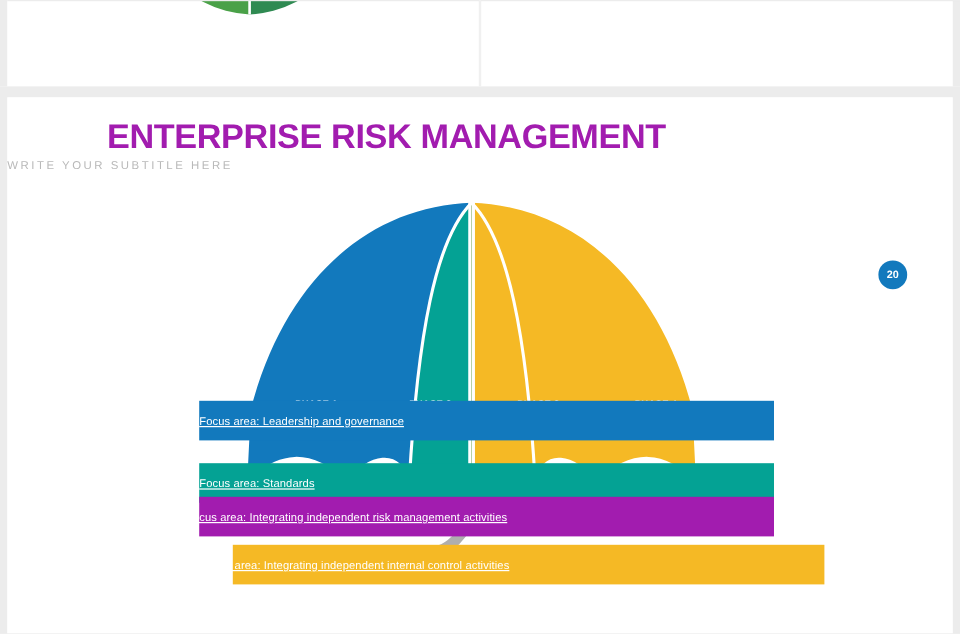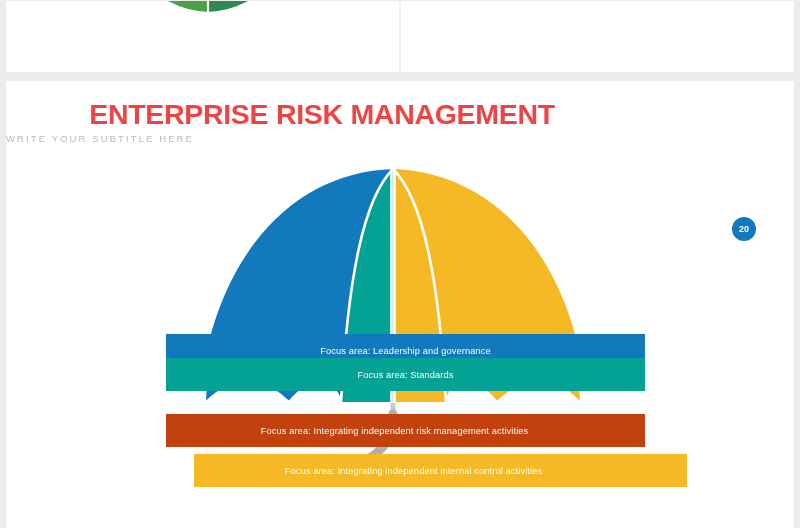--- a/index.html
+++ b/index.html
@@ -32,21 +32,21 @@
   .donut-wrap { position: absolute; left: 108px; top: -92px; width: 188px; height: 188px; }
 
   
   .slide {
     position: absolute; left: 6px; top: 81px;
     width: 788px; height: 447px; background: #ffffff;
   }
   .slide-title {
     position: absolute; left: 0; top: 17px; width: 632px;
     text-align: center; font-size: 28.5px; font-weight: bold;
-    color: #ef4444; letter-spacing: -.3px;
+    color: #a21caf; letter-spacing: -.3px;
   }
   .slide-subtitle {
     position: absolute; left: 0; top: 52px; width: 768px;
     text-align: left; font-size: 9.5px; color: #b9b9b9;
     letter-spacing: 2.1px;
   }
   .page-badge {
     position: absolute; left: 726px; top: 100px;
     width: 24px; height: 24px; border-radius: 50%;
     background: #1279bd; color: #ffffff;
@@ -60,26 +60,26 @@
   .phase-label {
     position: absolute; color: #ffffff; font-weight: bold; font-size: 8px;
     line-height: 1.45; text-align: center; letter-spacing: .15px;
     white-space: nowrap; transform: translateX(-50%);
   }
 
   
   .bars { position: absolute; left: 0; top: 253px; width: 788px; height: 195px; }
   .bar {
     position: absolute; height: 33px;
-    display: flex; align-items: center; justify-content: center;
-    color: #ffffff; font-size: 9.3px; letter-spacing: .1px;
+    display: flex; align-items: center; justify-content: flex-start;
+    color: #ffffff; font-size: 9.3px; letter-spacing: .1px; text-decoration: underline;
   }
   .bar-1 { left: 160px; top: 0px;  width: 479px; background: #1279bd; }
-  .bar-2 { left: 160px; top: 24px; width: 479px; background: #04a294; }
-  .bar-3 { left: 160px; top: 80px; width: 479px; background: #c2410c; }
+  .bar-2 { left: 160px; top: 52px; width: 479px; background: #04a294; }
+  .bar-3 { left: 160px; top: 80px; width: 479px; background: #a21caf; }
   .bar-4 { left: 160px; top: 120px; width: 493px; background: #f5b925; margin-left: 28px; }
   .bar-3 .bar-text { transform: translateX(-11px); }
   .bar-4 .bar-text { transform: translateX(-27px); }
 </style>
 </head>
 <body>
 
 <div id="root">
 
   <div class="thumb-strip">

